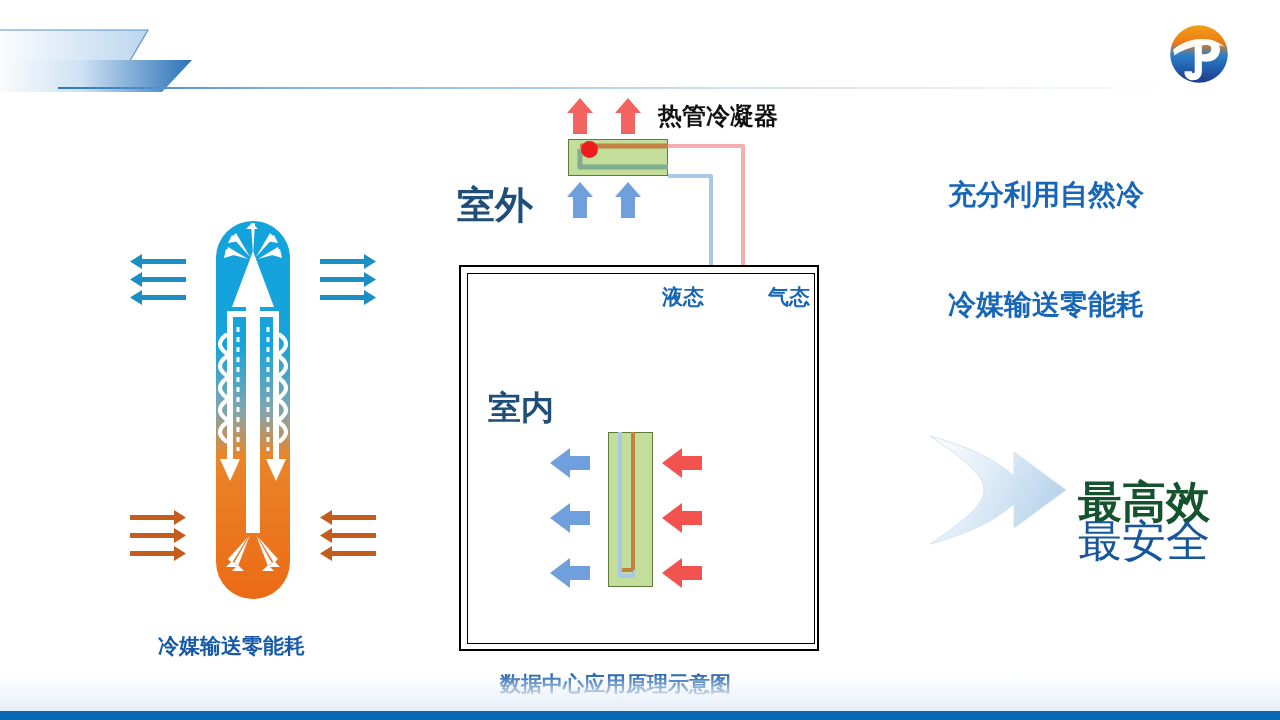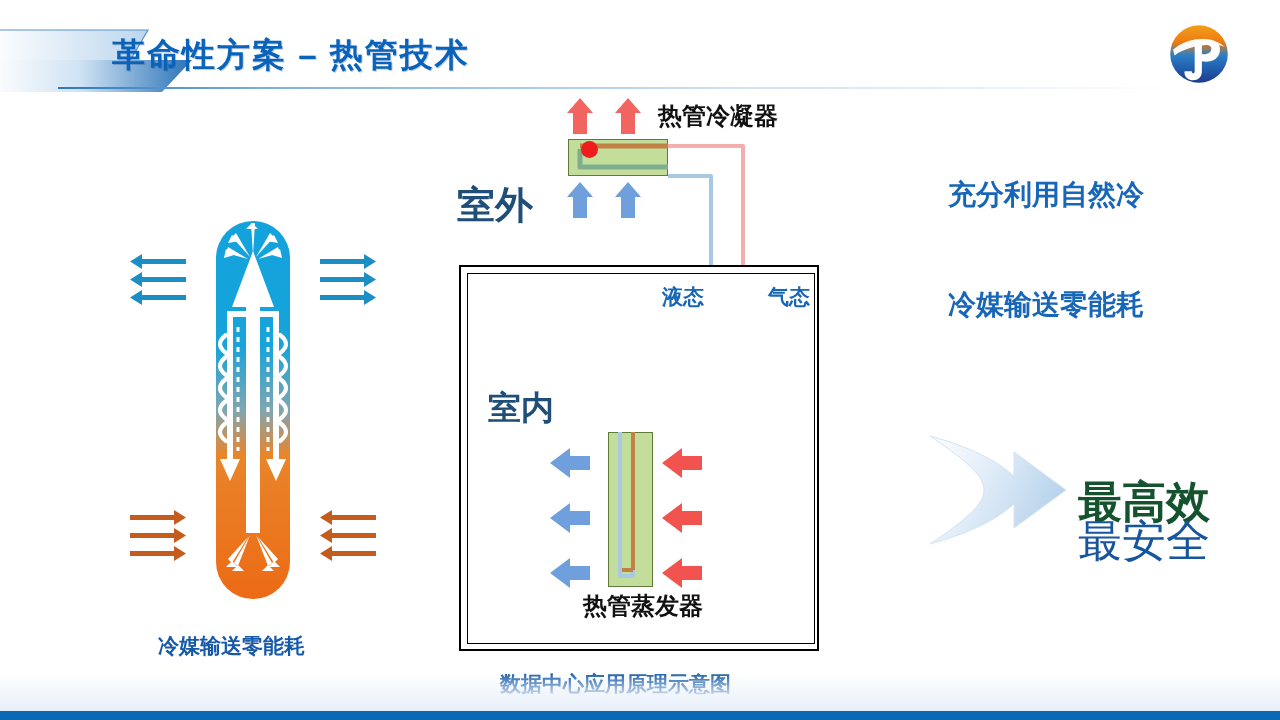--- a/index.html
+++ b/index.html
@@ -78,21 +78,20 @@
       </linearGradient>
       <linearGradient id="gdeco2" x1="0" y1="0" x2="1" y2="0">
         <stop offset="0" stop-color="#ffffff"></stop>
         <stop offset="1" stop-color="#bcd6ee"></stop>
       </linearGradient>
     </defs>
     <polygon points="-10,8 148,8 128,42 -10,42" fill="url(#gdeco2)" stroke="#5b92c9" stroke-width="1.2"></polygon>
     <polygon points="-10,38 192,38 162,70 -10,70" fill="url(#gdeco)"></polygon>
   </svg>
   <div class="hdr-rule"></div>
-  <div class="hdr-title">革命性方案 – 热管技术</div>
 
   <svg class="logo" viewBox="0 0 100 100">
     <defs>
       <linearGradient id="glogo" x1="0" y1="0" x2="0" y2="1">
         <stop offset="0" stop-color="#f0a019"></stop>
         <stop offset="0.30" stop-color="#ef7a12"></stop>
         <stop offset="0.52" stop-color="#2a7fc6"></stop>
         <stop offset="1" stop-color="#1b3a8f"></stop>
       </linearGradient>
     </defs>
@@ -227,21 +226,20 @@
     <div class="lbl-in">室内</div>
     <div class="lbl-liquid">液态</div>
     <div class="lbl-gas">气态</div>
 
     <div class="evap-box"></div>
     <svg style="position:absolute;left:168px;top:342px;width:45px;height:155px;">
       <polyline points="12,0 12,144 25,144 25,0" fill="none" stroke="#a8c8e4" stroke-width="4" stroke-linejoin="round"></polyline>
       <polyline points="25,0 25,138 25,138" fill="none" stroke="#c08142" stroke-width="4"></polyline>
       <polyline points="25,138 14,138" fill="none" stroke="#c08142" stroke-width="4"></polyline>
     </svg>
-    <div class="lbl-evap">热管蒸发器</div>
 
     <svg style="position:absolute;left:110px;top:358px;width:50px;height:145px;">
       <g fill="#6f9fdc">
         <polygon points="0,15 20,0 20,8 40,8 40,22 20,22 20,30"></polygon>
         <polygon points="0,70 20,55 20,63 40,63 40,77 20,77 20,85"></polygon>
         <polygon points="0,125 20,110 20,118 40,118 40,132 20,132 20,140"></polygon>
       </g>
     </svg>
     <svg style="position:absolute;left:222px;top:358px;width:50px;height:145px;">
       <g fill="#f2534e">

